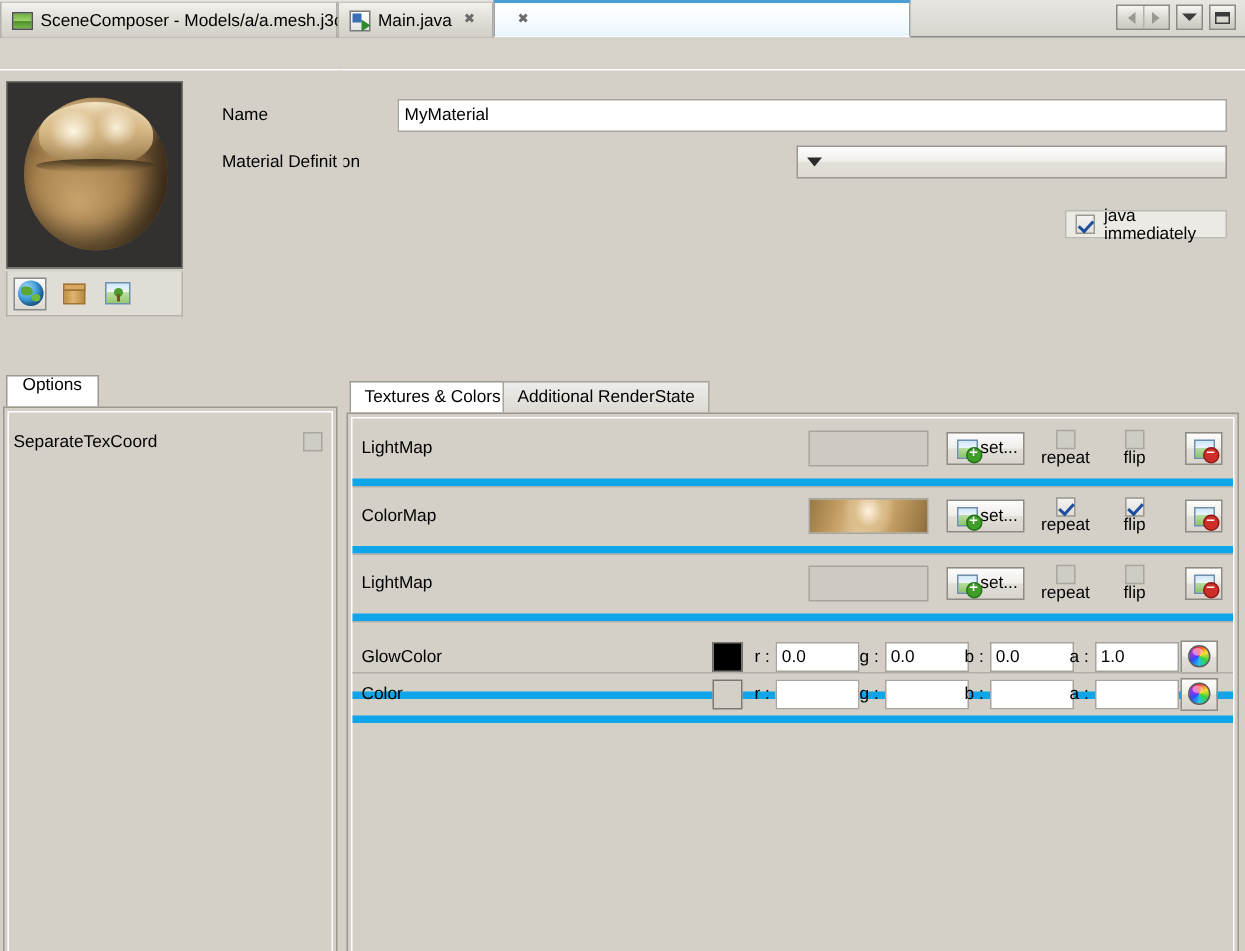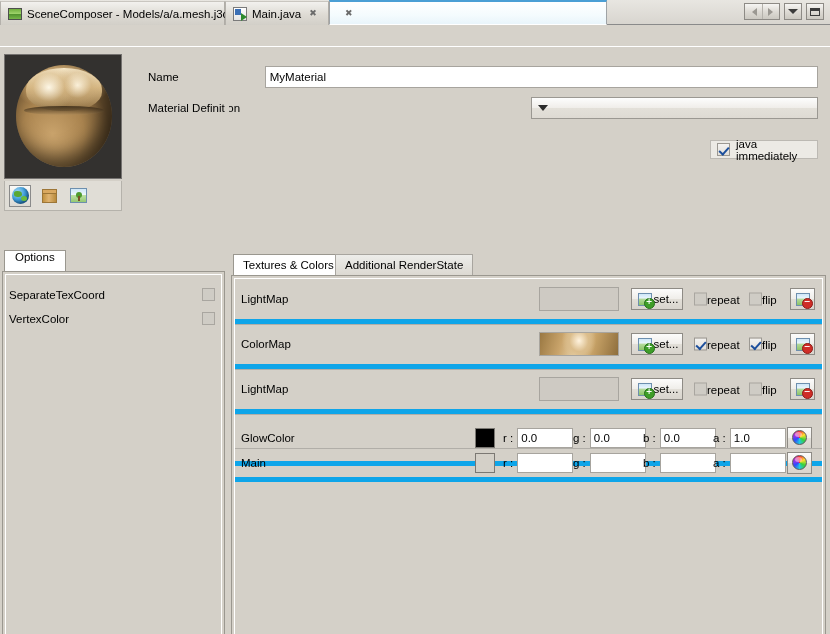--- a/index.html
+++ b/index.html
@@ -561,20 +561,21 @@
   .mini-pic .badge span { position: relative; top: -1px; }
 
   .cb-inline {
     position: absolute;
     top: 50%;
     transform: translateY(-50%);
     display: flex;
     align-items: center;
     gap: 0;
     font-size: 11.5px;
+    flex-direction: column;
   }
 
   
   .swatch {
     position: absolute;
     top: 50%;
     transform: translateY(-50%);
     width: 20px; height: 20px;
     border: 1px solid #7b7873;
     box-sizing: border-box;
@@ -704,24 +705,20 @@
     <div class="options-tabrow">
       <div class="options-tab">
         <span>Options</span>
       </div>
     </div>
 
     <div class="options-panel">
       <div class="options-inner">
         <div class="option-row" style="top:2px;">
           <span>SeparateTexCoord</span>
-          <span class="cb empty"></span>
-        </div>
-        <div class="option-row" style="top:26px;">
-          <span>VertexColor</span>
           <span class="cb empty"></span>
         </div>
       </div>
     </div>
 
     <div class="tex-tabrow">
       <div class="tex-tab active" style="left:2px;">
         <span>Textures &amp; Colors</span>
       </div>
       <div class="tex-tab inactive" style="left:104px;">
@@ -838,21 +835,21 @@
             <span>a :</span>
             <span class="chan-in">1.0</span>
           </span>
           <span class="btn btn-wheel" style="left:552px;">
             <span class="wheel"></span>
           </span>
         </div>
 
         <div class="tex-row" style="top:169px; height:34px;">
           <div class="rowline-top"></div>
-          <span class="tex-name">Main</span>
+          <span class="tex-name">Color</span>
           <span class="swatch" style="left:240px; background:#d4d0c8;"></span>
           <span class="chan" style="left:268px;">
             <span>r :</span>
             <span class="chan-in"></span>
           </span>
           <span class="chan" style="left:338px;">
             <span>g :</span>
             <span class="chan-in"></span>
           </span>
           <span class="chan" style="left:408px;">

